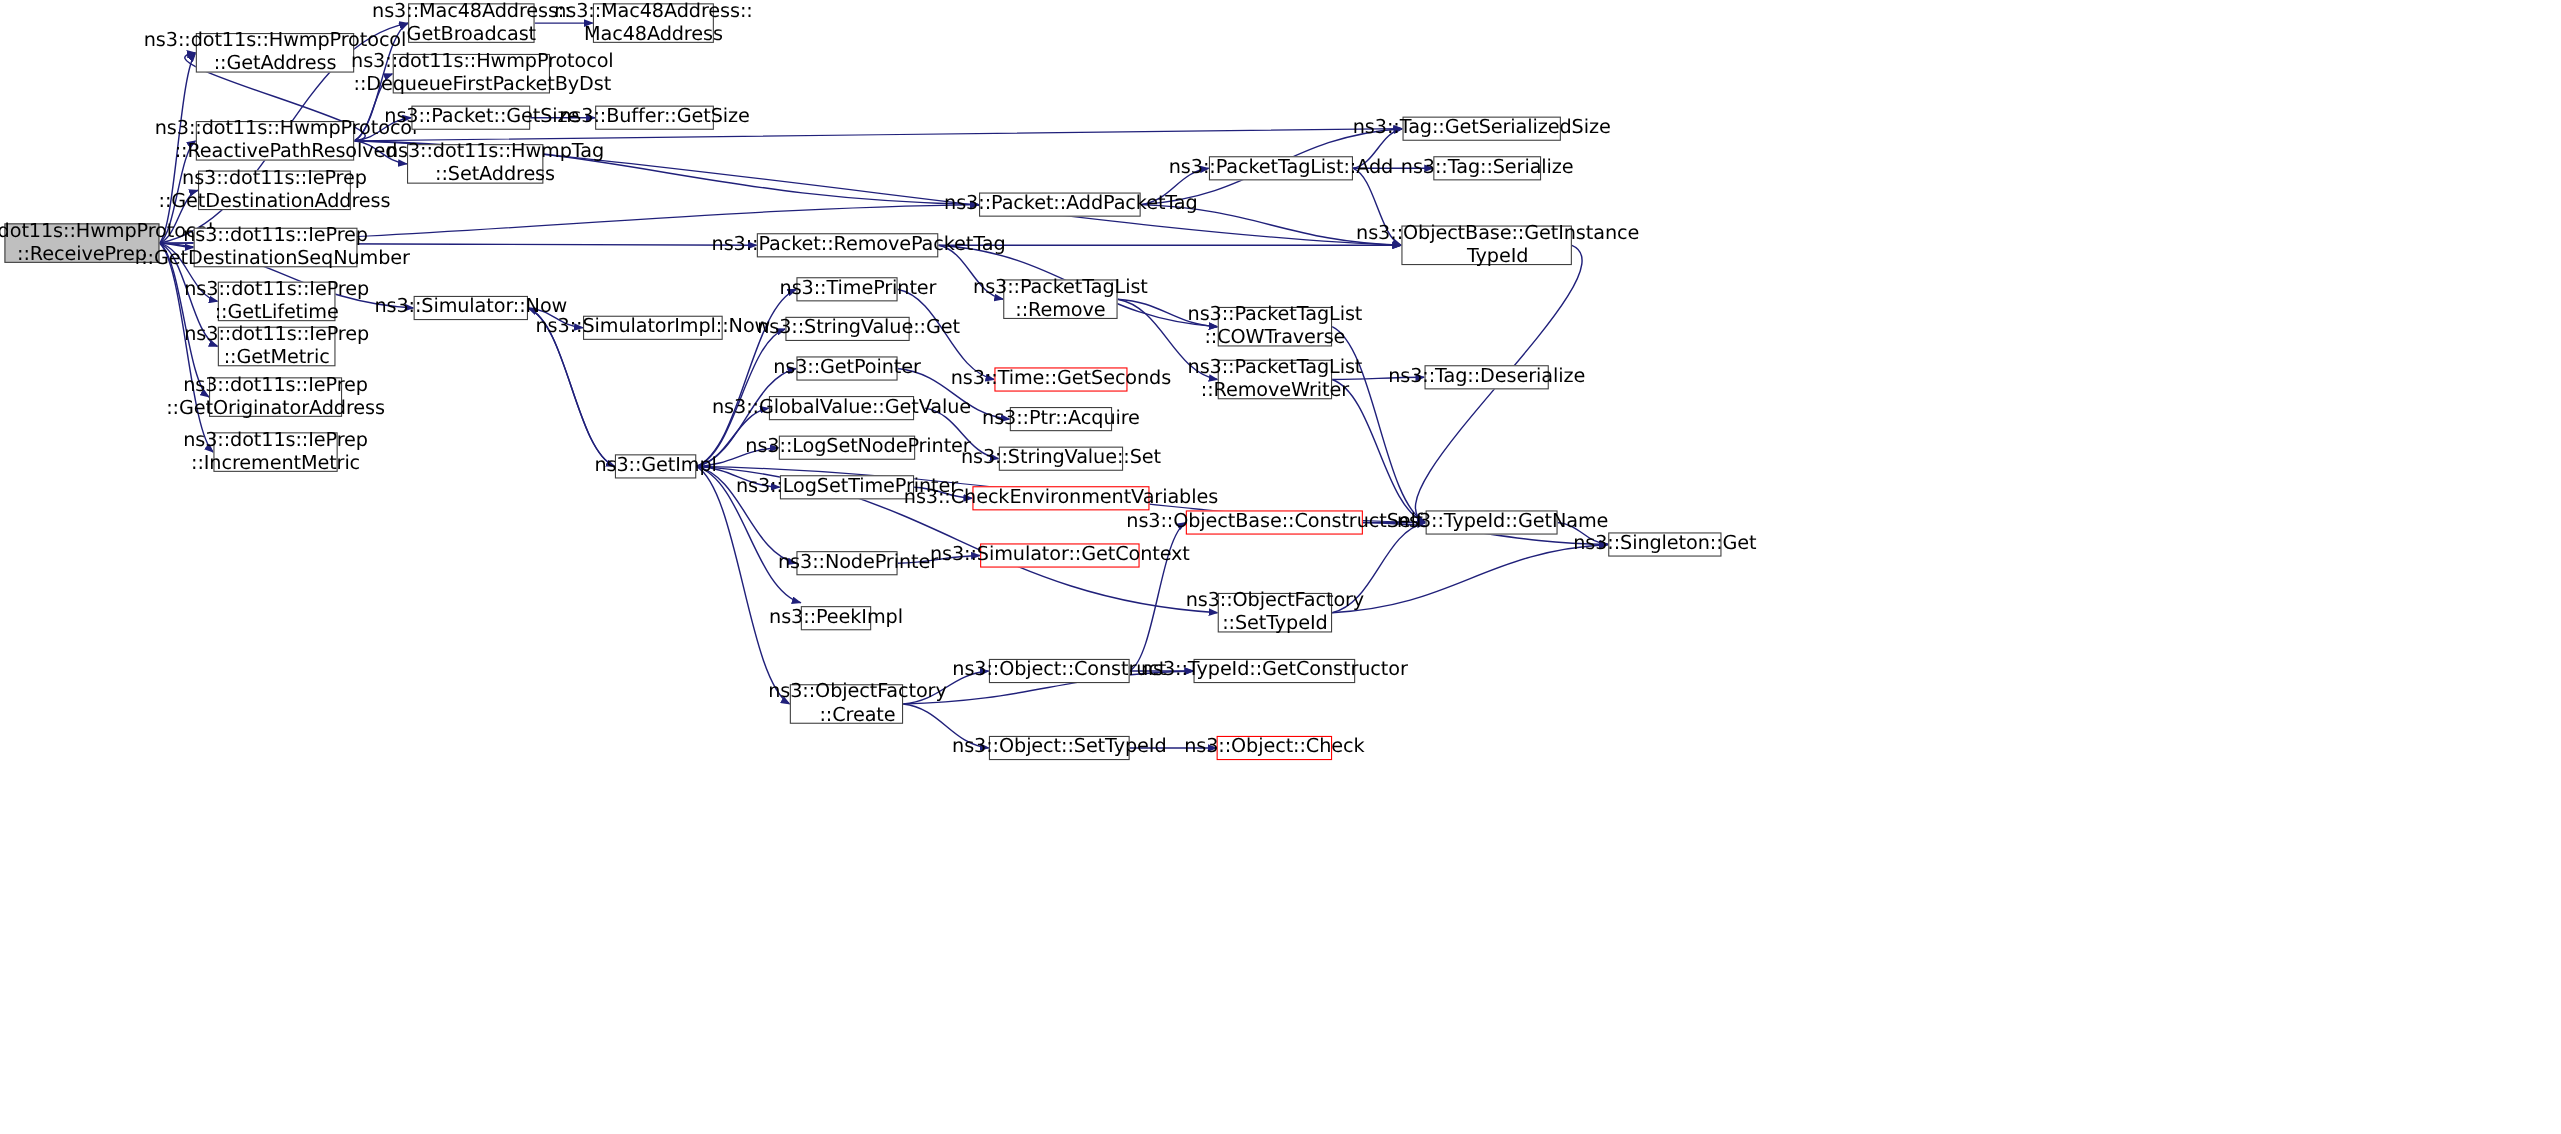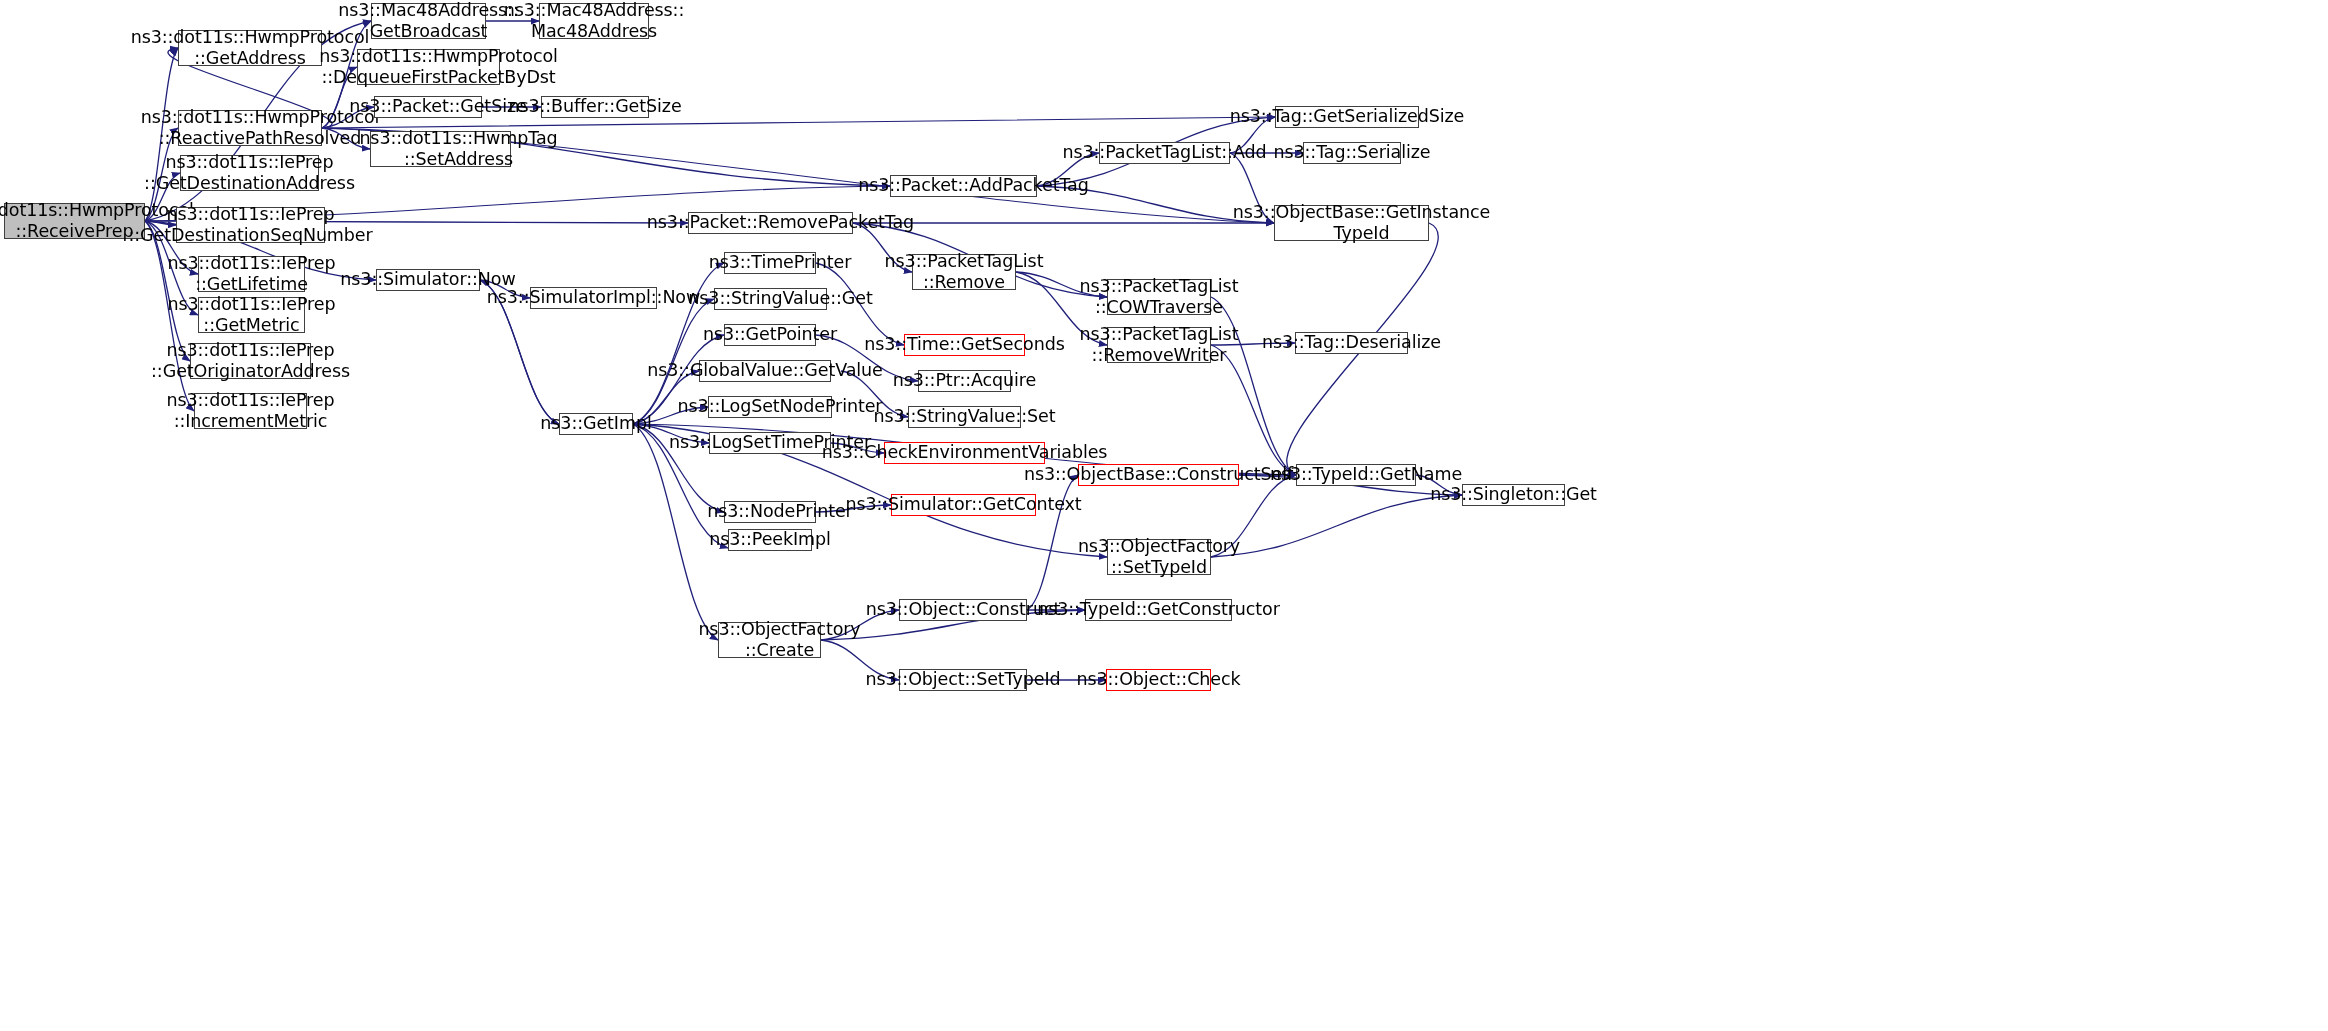--- a/index.html
+++ b/index.html
@@ -112,33 +112,33 @@
       <div class="node" style="left: 194px; top: 393px; width: 113px; height: 36px;">ns3::dot11s::IePrep
 ::IncrementMetric</div>
       <div class="node" style="left: 371px; top: 3px; width: 115px; height: 36px;">ns3::Mac48Address::
 GetBroadcast</div>
       <div class="node" style="left: 539px; top: 3px; width: 110px; height: 36px;">ns3::Mac48Address::
 Mac48Address</div>
       <div class="node thick" style="left: 357px; top: 49px; width: 143px; height: 36px;">ns3::dot11s::HwmpProtocol
 ::DequeueFirstPacketByDst</div>
       <div class="node thick" style="left: 374px; top: 96px; width: 108px; height: 22px;">ns3::Packet::GetSize</div>
       <div class="node" style="left: 541px; top: 96px; width: 108px; height: 22px;">ns3::Buffer::GetSize</div>
-      <div class="node" style="left: 370px; top: 131px; width: 141px; height: 36px; padding-left: 36px;">ns3::dot11s::HwmpTag
+      <div class="node" style="left: 370px; top: 131px; width: 124px; height: 36px; padding-left: 36px;">ns3::dot11s::HwmpTag
 ::SetAddress</div>
       <div class="node" style="left: 376px; top: 269px; width: 104px; height: 22px;">ns3::Simulator::Now</div>
       <div class="node" style="left: 530px; top: 287px; width: 127px; height: 22px;">ns3::SimulatorImpl::Now</div>
       <div class="node" style="left: 559px; top: 413px; width: 74px; height: 22px;">ns3::GetImpl</div>
       <div class="node thick" style="left: 724px; top: 252px; width: 92px; height: 22px;">ns3::TimePrinter</div>
       <div class="node thick" style="left: 714px; top: 288px; width: 113px; height: 22px;">ns3::StringValue::Get</div>
       <div class="node" style="left: 724px; top: 324px; width: 92px; height: 22px;">ns3::GetPointer</div>
       <div class="node" style="left: 699px; top: 360px; width: 132px; height: 22px;">ns3::GlobalValue::GetValue</div>
       <div class="node thick" style="left: 708px; top: 396px; width: 124px; height: 22px;">ns3::LogSetNodePrinter</div>
       <div class="node" style="left: 709px; top: 432px; width: 122px; height: 22px;">ns3::LogSetTimePrinter</div>
       <div class="node thick" style="left: 724px; top: 501px; width: 92px; height: 22px;">ns3::NodePrinter</div>
-      <div class="node" style="left: 728px; top: 529px; width: 84px; height: 22px;">ns3::PeekImpl</div>
+      <div class="node" style="left: 728px; top: 551px; width: 64px; height: 22px;">ns3::PeekImpl</div>
       <div class="node thick" style="left: 718px; top: 622px; width: 103px; height: 36px;">ns3::ObjectFactory
 ::Create</div>
       <div class="node thick" style="left: 890px; top: 175px; width: 147px; height: 22px;">ns3::Packet::AddPacketTag</div>
       <div class="node thick" style="left: 688px; top: 212px; width: 165px; height: 22px;">ns3::Packet::RemovePacketTag</div>
       <div class="node" style="left: 912px; top: 254px; width: 104px; height: 36px;">ns3::PacketTagList
 ::Remove</div>
       <div class="node red" style="left: 904px; top: 334px; width: 121px; height: 22px;">ns3::Time::GetSeconds</div>
       <div class="node" style="left: 918px; top: 370px; width: 93px; height: 22px;">ns3::Ptr::Acquire</div>
       <div class="node" style="left: 908px; top: 406px; width: 113px; height: 22px;">ns3::StringValue::Set</div>
       <div class="node red" style="left: 884px; top: 442px; width: 161px; height: 22px;">ns3::CheckEnvironmentVariables</div>

